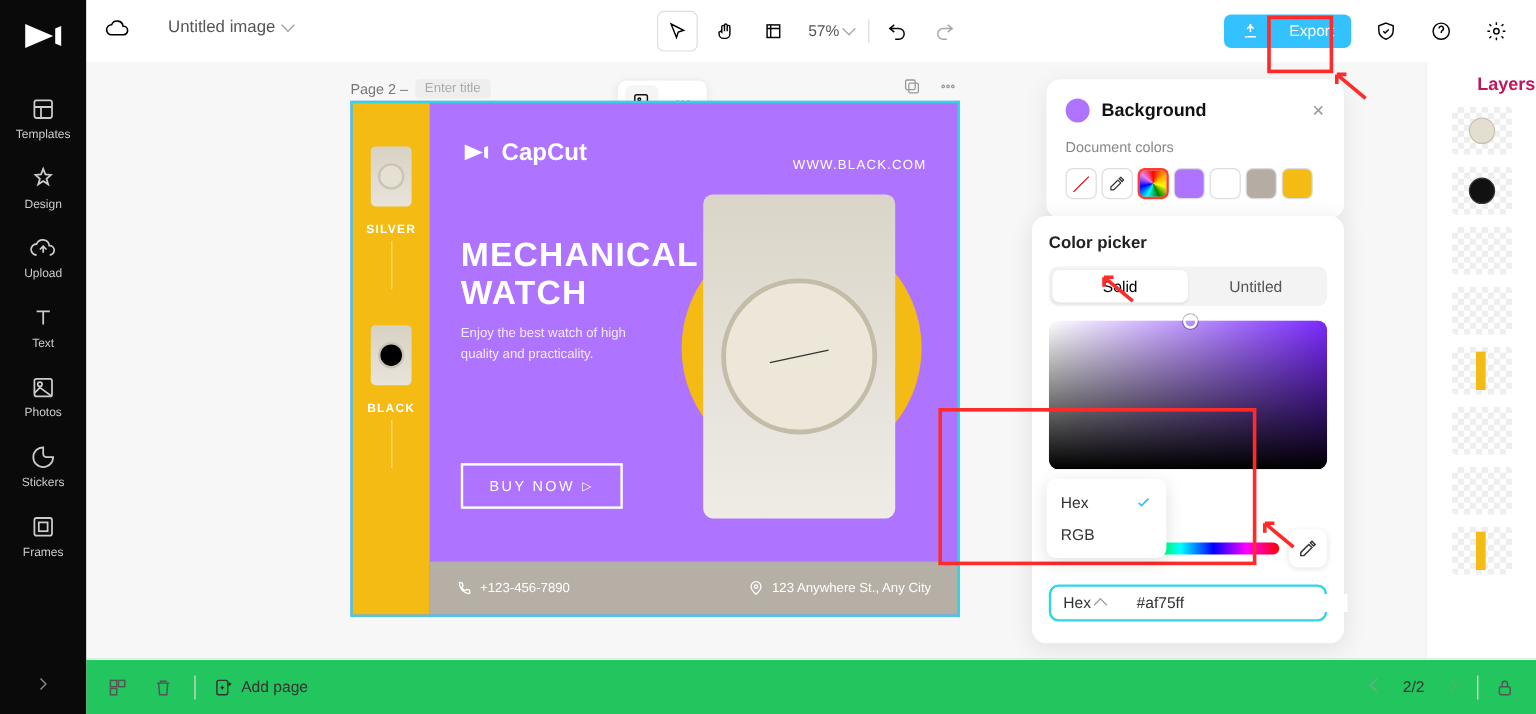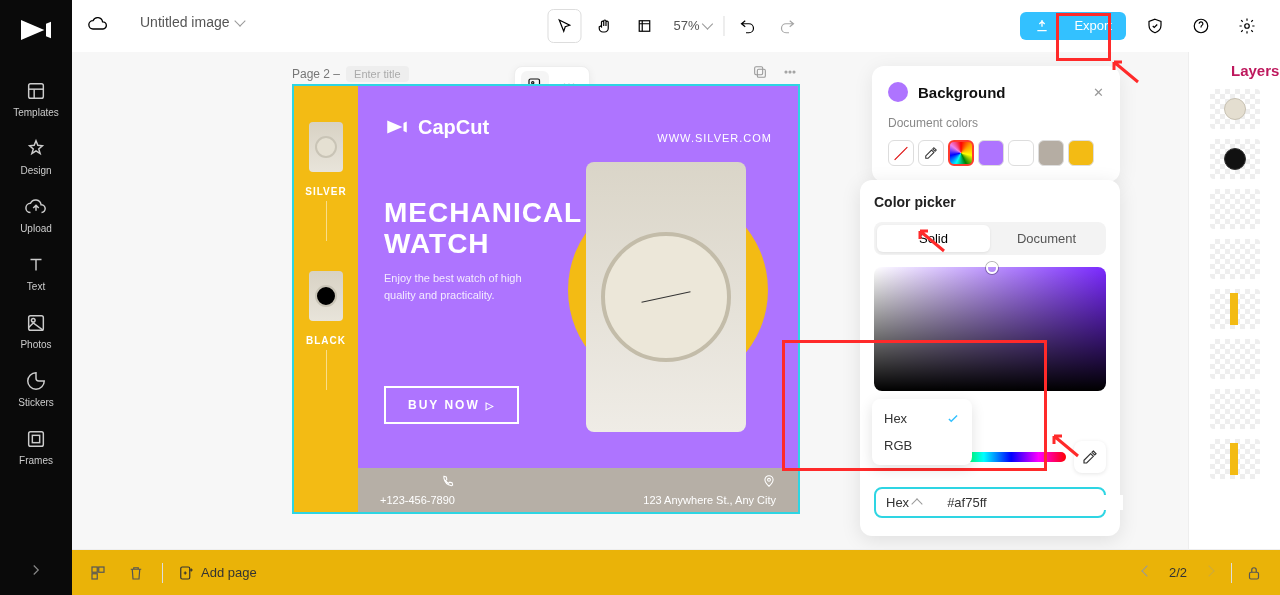--- a/index.html
+++ b/index.html
@@ -45,29 +45,29 @@
 .watch-thumb.black .face { background:#000; }
 .watch-thumb .face { width:22px; height:22px; border-radius:50%; background:#e5e0d2; border:2px solid #c9c4b6;}
 .strip-label { color:#fff; font-size:10px; letter-spacing:1px; font-weight:600; margin:8px 0 4px;}
 .strip-line { width:1px; height:40px; background:rgba(255,255,255,0.5); margin-bottom:30px;}
 
 .brand-row { position:absolute; left:90px; top:28px; display:flex; align-items:center; gap:8px; color:#fff; font-weight:700; font-size:20px;}
 .brand-row svg { width:26px; height:26px; fill:#fff;}
 .url { position:absolute; right:26px; top:46px; color:#fff; font-size:11px; letter-spacing:1px;}
 .headline { position:absolute; left:90px; top:112px; color:#fff; font-weight:800; font-size:28px; line-height:1.1; letter-spacing:1px;}
 .subtext { position:absolute; left:90px; top:184px; color:rgba(255,255,255,0.85); font-size:11px; line-height:1.5; width:170px;}
-.buy-btn { position:absolute; left:90px; top:300px; border:2px solid #fff; color:#fff; padding:10px 22px; font-size:12px; letter-spacing:2px; display:flex; align-items:center; gap:6px;font-weight:bold;}
+.buy-btn { position:absolute; left:90px; top:300px; border:2px solid #fff; color:#fff; padding:10px 22px; font-size:12px; letter-spacing:2px; display:flex; align-items:center; gap:6px;}
 
 .hero-circle { position:absolute; left:274px; top:104px; width:200px; height:200px; background:#f3bb14; border-radius:50%;}
 .hero-watch { position:absolute; left:292px; top:76px; width:160px; height:270px; background:linear-gradient(#dad5c8,#efece6); border-radius:8px; display:flex; align-items:center; justify-content:center;}
 .hero-watch .bigface { width:130px; height:130px; border-radius:50%; background:#ece7d9; border:4px solid #c3bca9; position:relative;}
 .hero-watch .bigface::after { content:""; position:absolute; left:50%; top:50%; width:50px; height:1px; background:#333; transform:translate(-50%,-50%) rotate(-12deg);}
 
 .footer-bar { position:absolute; left:64px; bottom:0; right:0; height:44px; background:#b6afa6; display:flex; align-items:center; color:#fff; font-size:11px; padding:0 22px; gap:24px;}
-.footer-bar .fi { display:flex; align-items:flex-end; gap:6px;flex-direction:column;}
+.footer-bar .fi { display:flex; align-items:center; gap:6px;}
 .footer-bar svg { width:14px; height:14px; stroke:#fff; fill:none; stroke-width:1.8;}
 .footer-bar .loc { margin-left:auto; }
 
 
 .bg-panel { position:absolute; left:800px; top:14px; width:248px; background:#fff; border-radius:12px; box-shadow:0 4px 20px rgba(0,0,0,0.08); padding:16px;}
 .bg-panel-head { display:flex; align-items:center; gap:10px; margin-bottom:14px;}
 .bg-swatch-current { width:20px; height:20px; border-radius:50%; background:#ae74ff;}
 .bg-panel-head .title { font-weight:600; font-size:15px; color:#111;}
 .bg-panel-head .close { margin-left:auto; cursor:pointer; color:#999;}
 .doc-colors-label { font-size:12px; color:#888; margin-bottom:10px;}
@@ -117,21 +117,21 @@
 
 
 .layers { position:absolute; right:0; top:52px; width:92px; bottom:46px; background:#fff; border-left:1px solid #eee; padding:10px 8px; overflow:hidden;}
 .layers-title { font-size:15px; font-weight:600; color:#be185d; margin-bottom:10px; padding-left:4px;margin-left:30px;}
 .layer-thumb { width:50px; height:40px; margin:0 auto 10px; border-radius:4px; background-image:linear-gradient(45deg,#eee 25%,transparent 25%),linear-gradient(-45deg,#eee 25%,transparent 25%),linear-gradient(45deg,transparent 75%,#eee 75%),linear-gradient(-45deg,transparent 75%,#eee 75%); background-size:10px 10px; background-position:0 0,0 5px,5px -5px,-5px 0; display:flex; align-items:center; justify-content:center; position:relative;}
 .layer-thumb .mini { width:22px; height:22px; border-radius:50%; background:#e4ded0; border:1px solid #c7c1b2;}
 .layer-thumb .mini.black { background:#111; border-color:#333;}
 .layer-thumb.yellow-bar::after { content:""; position:absolute; left:20px; top:4px; width:8px; bottom:4px; background:#f3bb14;}
 
 
-.bottombar { position:absolute; left:72px; bottom:0; right:0; height:46px; background:#eab308; border-top:1px solid #eee; display:flex; align-items:center; padding:0 14px; gap:14px;}
+.bottombar { position:absolute; left:72px; bottom:0; right:0; height:46px; background:#22c55e; border-top:1px solid #eee; display:flex; align-items:center; padding:0 14px; gap:14px;}
 .bottombar .bb-icon { width:24px; height:24px; display:flex; align-items:center; justify-content:center;}
 .bottombar .addpage { display:flex; align-items:center; gap:6px; font-size:13px; color:#333; cursor:pointer;}
 .bb-right { margin-left:auto; display:flex; align-items:center; gap:10px;}
 .divider { width:1px; height:20px; background:#ddd;}
 
 .chev { display:inline-block; width:8px; height:8px; border-right:1.5px solid #999; border-bottom:1.5px solid #999; transform:rotate(45deg); margin-top:-3px;}
 .chev.up { transform:rotate(-135deg); margin-top:3px;}
 .chev.left { transform:rotate(135deg);}
 .chev.right { transform:rotate(-45deg);}
 </style>
@@ -318,21 +318,21 @@
         </div>
       <div class="strip-label">BLACK</div>
       <div class="strip-line"></div>
     </div>
     <div class="brand-row">
       <svg viewBox="0 0 24 24">
           <path d="M3 6l14 6L3 18V6zm18 1v10l-3-1.3V8.3L21 7z"></path>
         </svg>
       <span>CapCut</span>
     </div>
-    <div class="url">WWW.SILVER.COM</div>
+    <div class="url">WWW.BLACK.COM</div>
     <div class="headline">
       <div>MECHANICAL</div>
       <div>WATCH</div>
     </div>
     <div class="subtext">Enjoy the best watch of high quality and practicality.</div>
     <div class="buy-btn">
       <span>BUY NOW</span>
       <span style="font-size:10px">▷</span>
     </div>
     <div class="hero-circle"></div>
@@ -375,21 +375,21 @@
       <div class="dc white"></div>
       <div class="dc gray"></div>
       <div class="dc yellow"></div>
     </div>
   </div>
 
   <div class="picker-panel">
     <div class="picker-title">Color picker</div>
     <div class="seg-tabs">
       <div class="seg-tab active">Solid</div>
-      <div class="seg-tab">Document</div>
+      <div class="seg-tab">Untitled</div>
     </div>
     <div class="sat-area">
       <div class="sat-handle"></div>
     </div>
     <div class="hue-row">
       <div class="hue-slider">
         <div class="hue-handle"></div>
       </div>
       <div class="eyedrop-btn">
         <svg viewBox="0 0 24 24" width="16" height="16" style="stroke:#333;fill:none;stroke-width:1.8">

